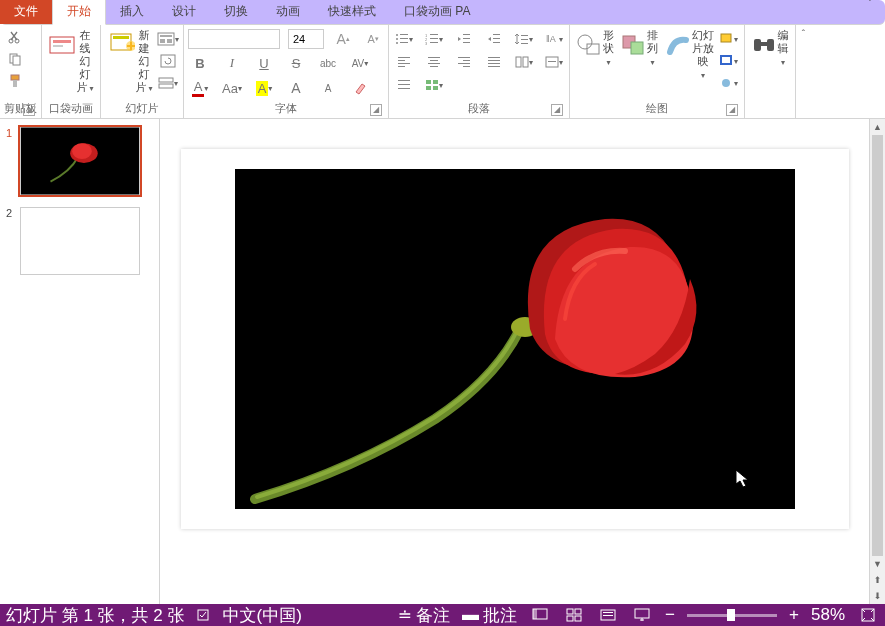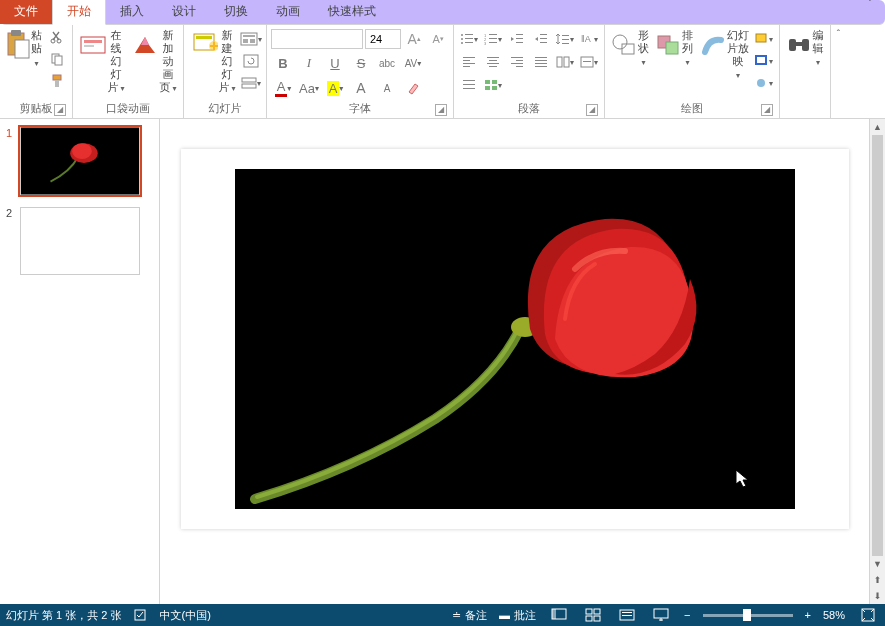--- a/index.html
+++ b/index.html
@@ -13,21 +13,21 @@
 .group { border-right: 1px solid #d4d4d4; padding: 2px 4px 0 4px; display: flex; flex-direction: column; }
 .group-body { flex: 1; display: flex; align-items: flex-start; gap: 2px; }
 .group-label { text-align: center; font-size: 11px; color: #666; padding: 2px 0; position: relative; }
 .dlg-launcher { position: absolute; right: 2px; bottom: 2px; width: 12px; height: 12px; border: 1px solid #aaa; font-size: 8px; line-height: 10px; text-align: center; cursor: pointer; color: #888; }
 .bigbtn { display: flex; align-items: flex-start; justify-content: flex-end; width: 50px; height: 68px; cursor: pointer; padding: 2px; }
 .bigbtn .ico { width: 32px; height: 32px; display: flex; align-items: center; justify-content: center; margin-bottom: 2px; }
 .bigbtn .lbl { font-size: 11px; text-align: center; line-height: 13px; }
 .dd { font-size: 8px; color: #666; }
 .stack { display: flex; flex-direction: column; gap: 2px; }
 .smbtn { width: 22px; height: 20px; display: flex; align-items: center; justify-content: center; cursor: pointer; font-size: 12px; color: #555; }
-.row { display: flex; gap: 2px; align-items: center; }
+.row { display: flex; gap: 8px; align-items: center; }
 .font-name { width: 92px; height: 20px; border: 1px solid #ccc; font-size: 11px; padding: 0 4px; background: #fff; }
 .font-size { width: 36px; height: 20px; border: 1px solid #ccc; font-size: 11px; padding: 0 4px; background: #fff; }
 .font-btn { width: 24px; height: 22px; display: flex; align-items: center; justify-content: center; cursor: pointer; color: #777; font-size: 13px; }
 .para-btn { width: 22px; height: 20px; cursor: pointer; color: #888; display: flex; align-items: center; justify-content: center; }
 svg { display: block; }
 .workspace { flex: 1; display: flex; background: #fff; min-height: 0; }
 .thumbs { width: 160px; border-right: 1px solid #d4d4d4; padding: 8px 6px; overflow-y: auto; }
 .thumb-wrap { display: flex; gap: 4px; margin-bottom: 12px; }
 .thumb-num { font-size: 11px; color: #d24726; width: 10px; }
 .thumb-num.inactive { color: #444; }
@@ -35,56 +35,47 @@
 .thumb.selected { outline: 2px solid #d24726; outline-offset: 0; }
 .thumb.s1 { background: #000; display: flex; align-items: center; justify-content: center; }
 .canvas-region { flex: 1; display: flex; background: #fff; position: relative; }
 .canvas-scroll { flex: 1; overflow: auto; display: flex; align-items: flex-start; justify-content: center; padding: 30px 0; }
 .slide { width: 668px; height: 380px; background: #fff; box-shadow: 0 0 4px rgba(0,0,0,0.2); display: flex; align-items: center; justify-content: center; }
 .photo { width: 560px; height: 340px; background: #000; position: relative; }
 .vsb { width: 16px; background: #f0f0f0; border-left: 1px solid #d4d4d4; display: flex; flex-direction: column; }
 .vsb .arr { height: 16px; text-align: center; font-size: 9px; color: #666; cursor: pointer; line-height: 16px; }
 .vsb .track { flex: 1; position: relative; }
 .vsb .thumb-bar { position: absolute; left: 2px; right: 2px; top: 0; height: 100%; background: #ccc; }
-.statusbar { height: 22px; background: #0c4a6e; color: #fff; display: flex; align-items: center; font-size: 11px; padding: 0 6px; gap: 12px; }
+.statusbar { height: 22px; background: #701a75; color: #fff; display: flex; align-items: center; font-size: 17px; padding: 0 6px; gap: 12px; }
 .statusbar .spacer { flex: 1; }
 .sb-item { display: flex; align-items: center; gap: 4px; cursor: pointer; }
 .view-btn { width: 22px; height: 18px; display: flex; align-items: center; justify-content: center; cursor: pointer; }
 .zoom-slider { width: 90px; height: 3px; background: rgba(255,255,255,0.5); position: relative; }
 .zoom-slider .zh { position: absolute; width: 8px; height: 12px; background: #fff; top: -5px; left: 40px; }
 .cursor-arrow { position: absolute; pointer-events: none; }
 </style>
 </head>
 <body>
 
 <div class="tabs">
   <div class="tab file">文件</div>
   <div class="tab active">开始</div>
   <div class="tab">插入</div>
   <div class="tab">设计</div>
   <div class="tab">切换</div>
   <div class="tab">动画</div>
   <div class="tab">快速样式</div>
+  <div class="tab">口袋动画 PA</div>
   <div class="login">登录</div>
 </div>
 
 <div class="ribbon">
 
   <div class="group">
     <div class="group-body">
-      <div class="bigbtn" style="width:40px">
-        <div class="ico">
-          <svg width="26" height="30" viewBox="0 0 26 30">
-              <rect x="3" y="3" width="16" height="22" fill="#d9a441" stroke="#a77"></rect>
-              <rect x="6" y="0" width="10" height="6" rx="1" fill="#888"></rect>
-              <rect x="10" y="10" width="14" height="18" fill="#fff" stroke="#888"></rect>
-            </svg>
-        </div>
-        <div class="lbl"><span>粘贴</span><span class="dd"> ▾</span></div>
-      </div>
       <div class="stack">
         <div class="smbtn">
             <svg width="14" height="14" viewBox="0 0 14 14">
               <path d="M3 2 L9 10 M9 2 L3 10" stroke="#777" stroke-width="1.3" fill="none"></path>
               <circle cx="3" cy="11" r="2" fill="none" stroke="#777"></circle>
               <circle cx="9" cy="11" r="2" fill="none" stroke="#777"></circle>
             </svg>
           </div>
         <div class="smbtn">
             <svg width="14" height="14" viewBox="0 0 14 14">
@@ -108,30 +99,20 @@
       <div class="bigbtn">
         <div class="ico">
             <svg width="28" height="24" viewBox="0 0 28 24">
               <rect x="2" y="4" width="24" height="16" fill="#fff" stroke="#c44"></rect>
               <rect x="5" y="7" width="18" height="3" fill="#e88"></rect>
               <rect x="5" y="12" width="10" height="2" fill="#ccc"></rect>
             </svg>
           </div>
         <div class="lbl"><span style="white-space:pre-line">在线
 幻灯片</span><span class="dd"> ▾</span></div>
-      </div>
-      <div class="bigbtn">
-        <div class="ico">
-            <svg width="28" height="24" viewBox="0 0 28 24">
-              <path d="M4 20 L14 4 L18 12 L24 20 Z" fill="#d24726"></path>
-              <polygon points="14,4 18,12 10,12" fill="#e8a"></polygon>
-            </svg>
-          </div>
-        <div class="lbl"><span style="white-space:pre-line">新加
-动画页</span><span class="dd"> ▾</span></div>
       </div>
     </div>
     <div class="group-label">口袋动画</div>
   </div>
 
   <div class="group">
     <div class="group-body">
       <div class="bigbtn">
         <div class="ico">
             <svg width="28" height="26" viewBox="0 0 28 26">

